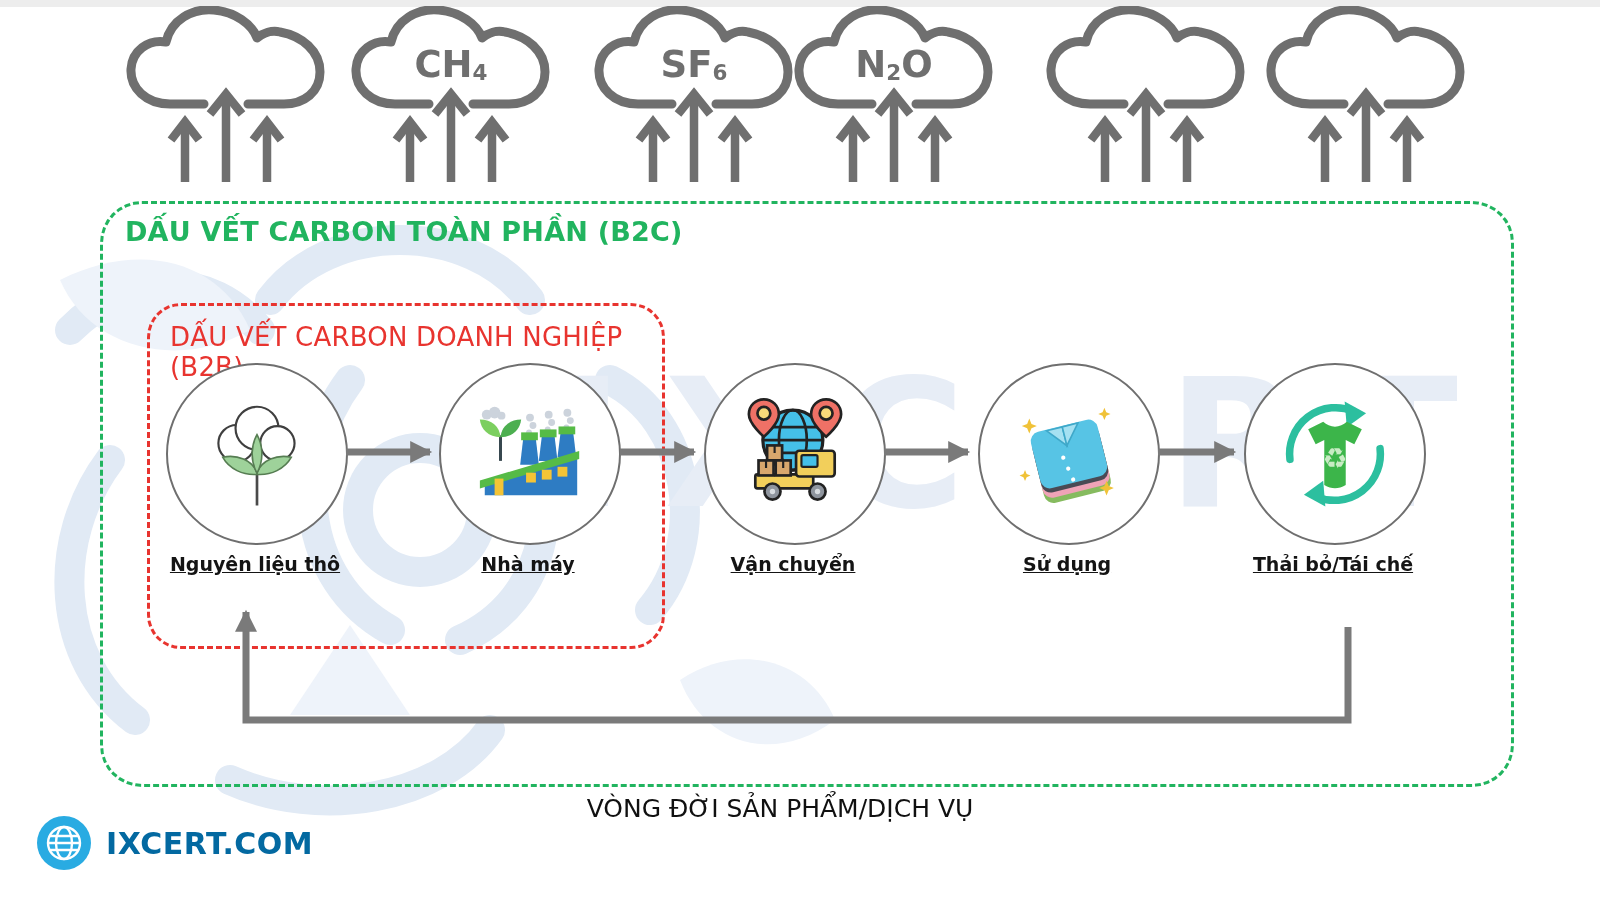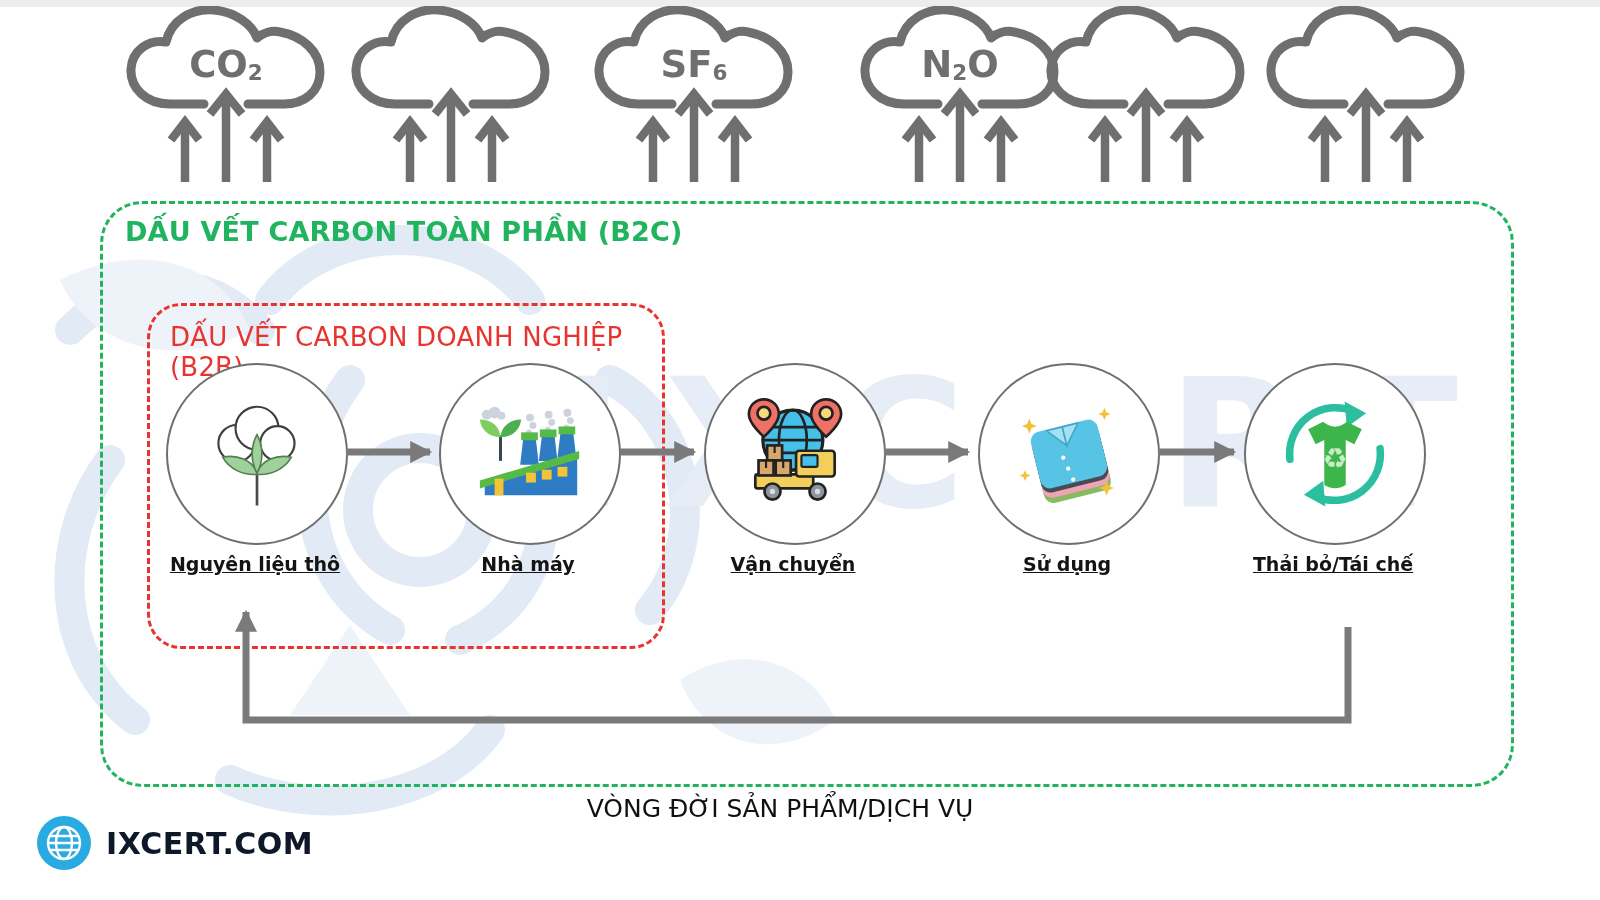--- a/index.html
+++ b/index.html
@@ -61,21 +61,21 @@
   }
   .flow-svg{left:0;top:0;width:1600px;height:900px;z-index:3;pointer-events:none;}
 
   
   .lifecycle-caption{
     left:430px;top:794px;width:700px;text-align:center;z-index:4;
     font-weight:normal;font-size:25px;color:#101010;
   }
   .brand{left:36px;top:815px;z-index:4;display:flex;align-items:center;}
   .brand-globe{width:56px;height:56px;}
-  .brand-name{margin-left:14px;font-weight:bold;font-size:30px;color:#0f172a;letter-spacing:0.5px;}
+  .brand-name{margin-left:14px;font-weight:bold;font-size:30px;color:#0369a1;letter-spacing:0.5px;}
 </style>
 </head>
 <body>
 
 <svg width="0" height="0" style="position:absolute">
   <defs>
     <g id="cloudshape" fill="none" stroke="#6f6f6f">
       <path stroke-width="9" stroke-linecap="round" stroke-linejoin="round" d="M82,98 L48,98 C24,98 8,82 9,63 C10,45 26,33 44,36 C49,14 70,2 92,4 C113,6 130,18 135,32 C141,27 150,24 158,26 C180,30 198,45 198,66 C198,86 182,98 162,98 L126,98"></path>
       <g stroke-width="8.5">
         <line x1="104" y1="90" x2="104" y2="176"></line>
@@ -108,34 +108,34 @@
     <polygon points="300,565 360,475 420,565"></polygon>
   </g>
 </svg>
 
 <div class="abs wm-letters">IXCERT</div>
 
 <div class="abs cloud-unit" style="left:122px">
   <svg viewBox="0 0 210 180">
       <use href="#cloudshape"></use>
     </svg>
-  <div class="cloud-label"><span>CO</span><span class="gassub">2</span></div>
 </div>
 <div class="abs cloud-unit" style="left:347px">
   <svg viewBox="0 0 210 180">
       <use href="#cloudshape"></use>
     </svg>
+  <div class="cloud-label"><span>CH</span><span class="gassub">4</span></div>
 </div>
 <div class="abs cloud-unit" style="left:590px">
   <svg viewBox="0 0 210 180">
       <use href="#cloudshape"></use>
     </svg>
   <div class="cloud-label"><span>SF</span><span class="gassub">6</span></div>
 </div>
-<div class="abs cloud-unit" style="left:856px">
+<div class="abs cloud-unit" style="left:790px">
   <svg viewBox="0 0 210 180">
       <use href="#cloudshape"></use>
     </svg>
   <div class="cloud-label"><span>N</span><span class="gassub">2</span><span>O</span></div>
 </div>
 <div class="abs cloud-unit" style="left:1042px">
   <svg viewBox="0 0 210 180">
       <use href="#cloudshape"></use>
     </svg>
 </div>

